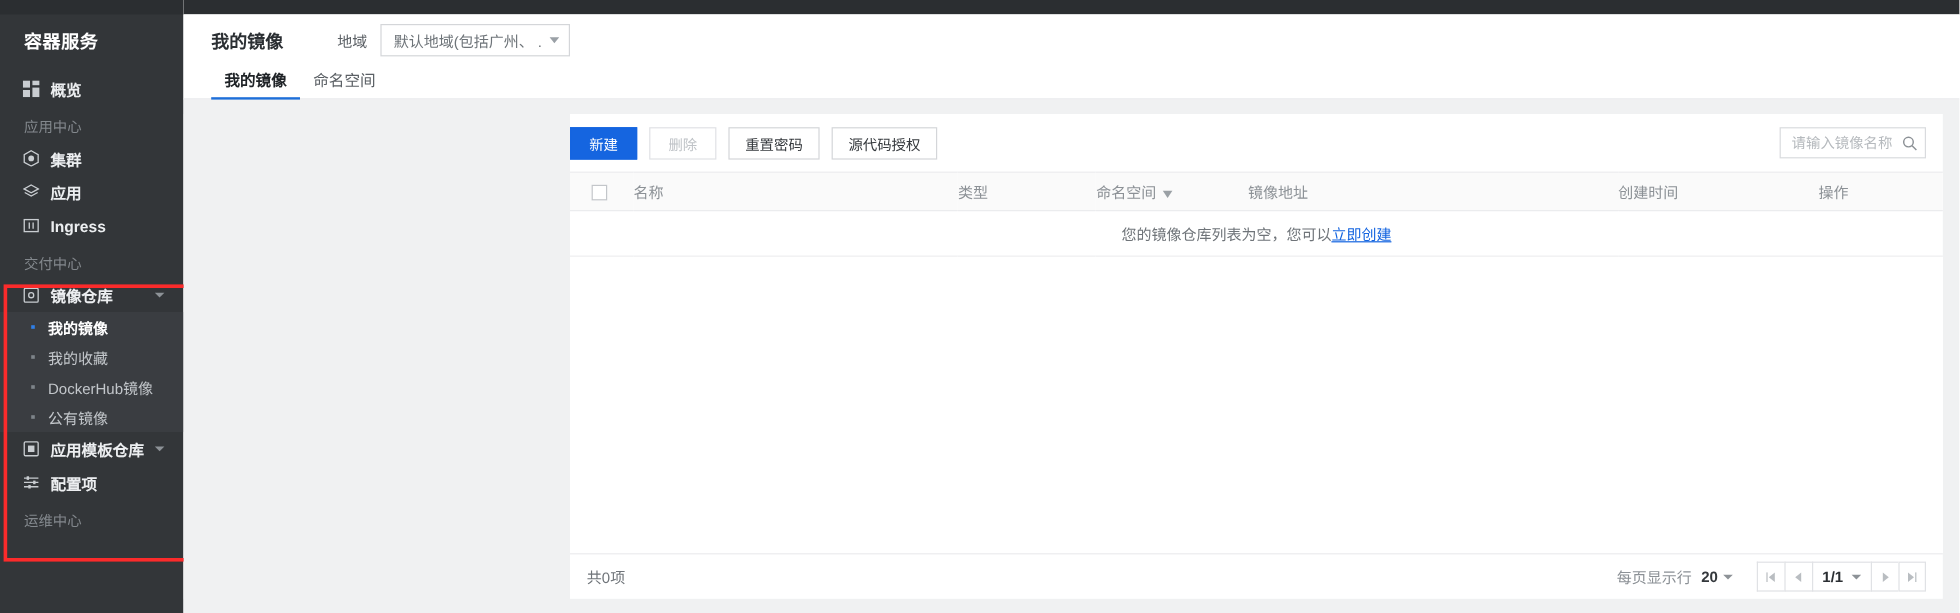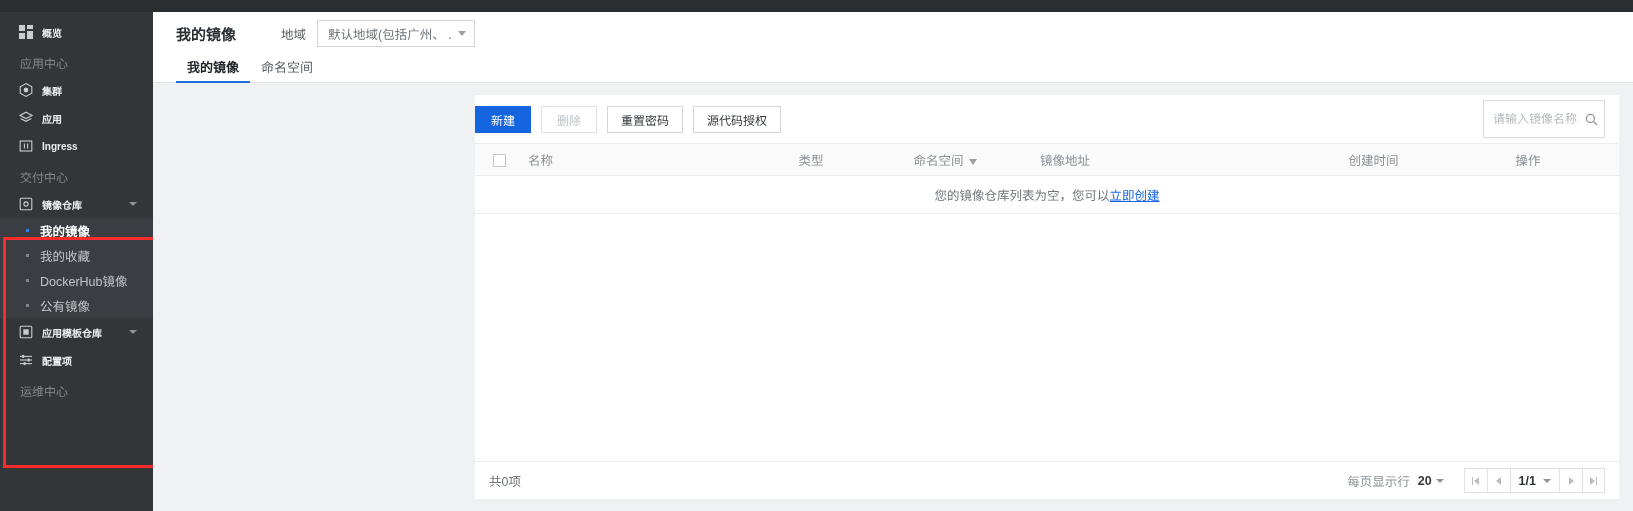--- a/index.html
+++ b/index.html
@@ -33,21 +33,21 @@
     font-size: 15px;
     font-weight: bold;
     letter-spacing: .5px;
   }
   .sb-item {
     height: 28px;
     display: flex;
     align-items: center;
     padding-left: 18px;
     color: #d6d8da;
-    font-size: 10px;
+    font-size: 13px;
     position: relative;
     cursor: pointer;
     text-align: right;
   }
   .sb-item.strong { color: #eceef0; font-weight: bold; }
   .sb-ico {
     width: 15px;
     height: 15px;
     margin-right: 9px;
     display: inline-flex;
@@ -219,21 +219,21 @@
     color: #fff;
   }
   .btn.disabled {
     color: #bfc3c7;
     border-color: #e0e2e5;
     cursor: default;
   }
   .toolbar-spacer { flex: 1; }
   .search-box {
     width: 122px;
-    height: 38px;
+    height: 26px;
     border: 1px solid #d9dbde;
     display: flex;
     align-items: center;
     padding: 0 6px 0 9px;
     background: #fff;
   }
   .search-box input {
     flex: 1;
     border: 0;
     outline: 0;
@@ -349,20 +349,21 @@
   .pg-first, .pg-last { display: flex; align-items: center; gap: 1px; }
 </style>
 </head>
 <body>
 
 <div class="app">
 
   <nav class="sidebar">
     <div class="sb-topbar"></div>
 
+    <div class="sb-brand">容器服务</div>
 
     <div class="sb-spacer"></div>
 
     <div class="sb-item strong">
       <span class="sb-ico">
         <svg width="14" height="14" viewBox="0 0 14 14">
             <rect x="0" y="0" width="6" height="6" fill="#c9cdd1"></rect>
             <rect x="8" y="0" width="6" height="4" fill="#c9cdd1"></rect>
             <rect x="0" y="8" width="6" height="6" fill="#c9cdd1"></rect>
             <rect x="8" y="6" width="6" height="8" fill="#c9cdd1"></rect>

